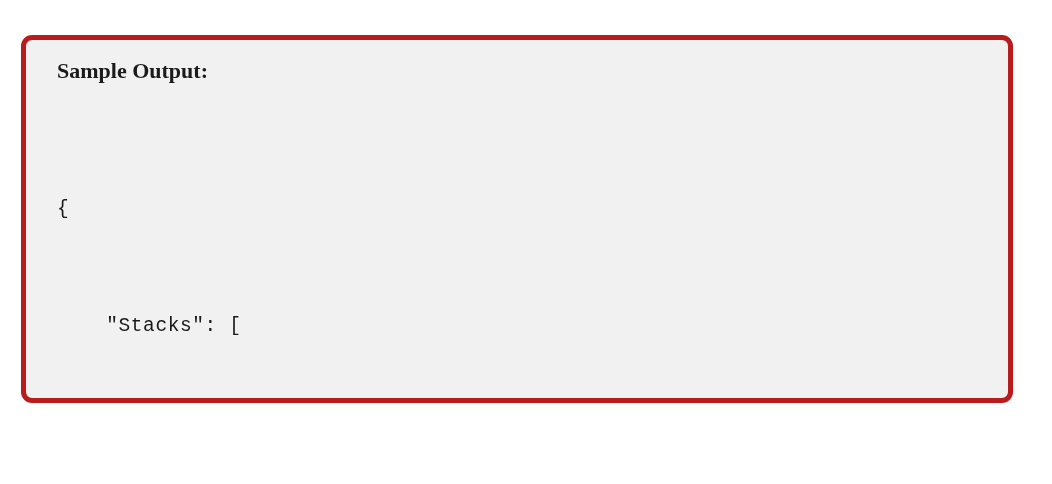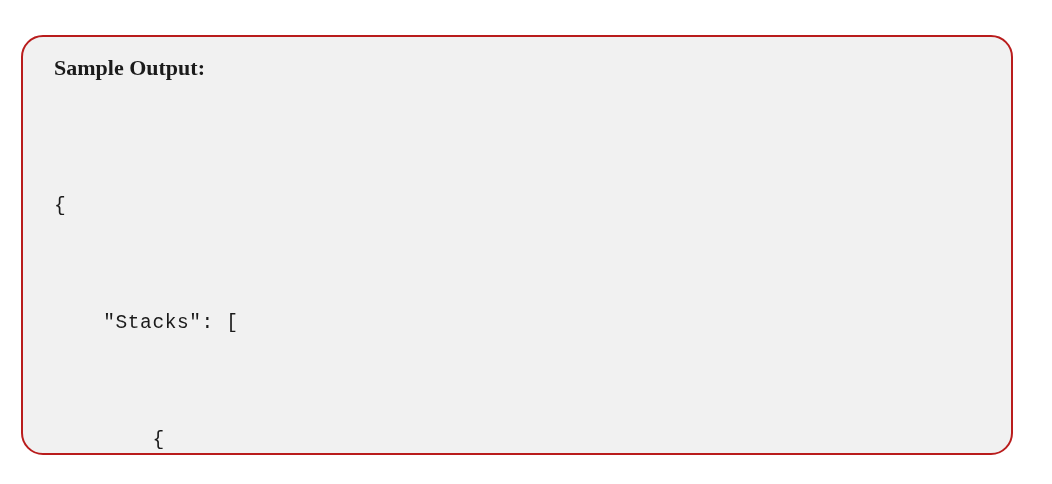--- a/index.html
+++ b/index.html
@@ -17,25 +17,25 @@
     position: relative;
     width: 1052px;
     height: 484px;
     background: #ffffff;
   }
   .output-panel {
     position: absolute;
     left: 21px;
     top: 35px;
     width: 992px;
-    height: 420px;
+    height: 368px;
     box-sizing: border-box;
     background: #f1f1f1;
-    border: 2px solid #b91c1c;
-    border-radius: 22px;
+    border: 5px solid #b91c1c;
+    border-radius: 11px;
     overflow: hidden;
   }
   .panel-title {
     position: absolute;
     left: 31px;
     top: 18px;
     font-family: "Liberation Serif", serif;
     font-weight: bold;
     font-size: 22px;
     line-height: 26px;

